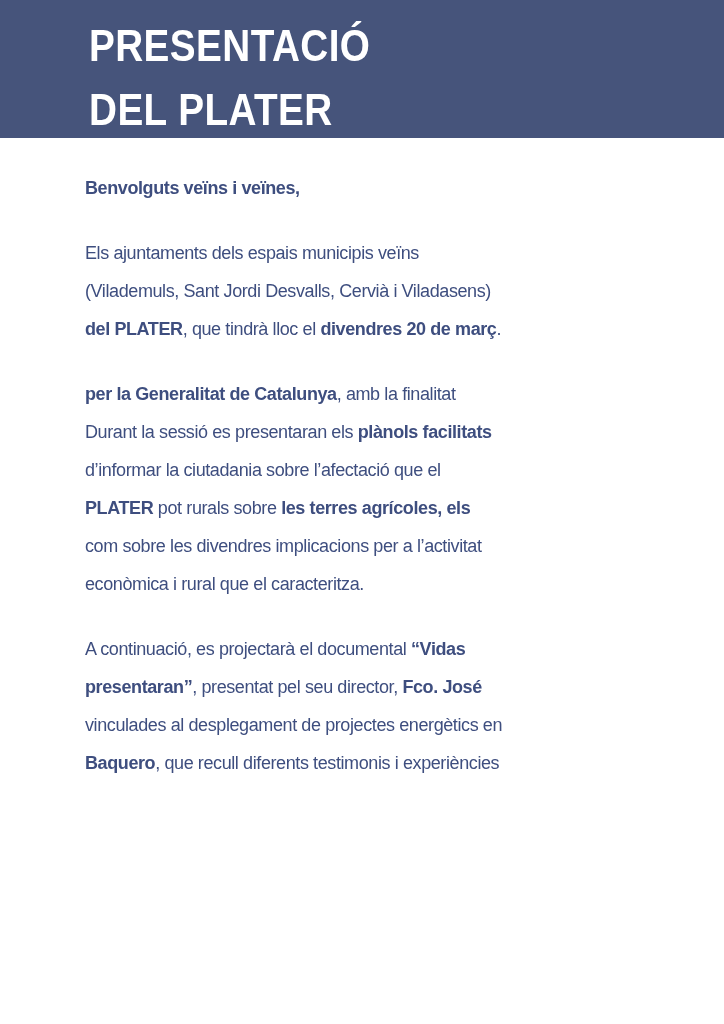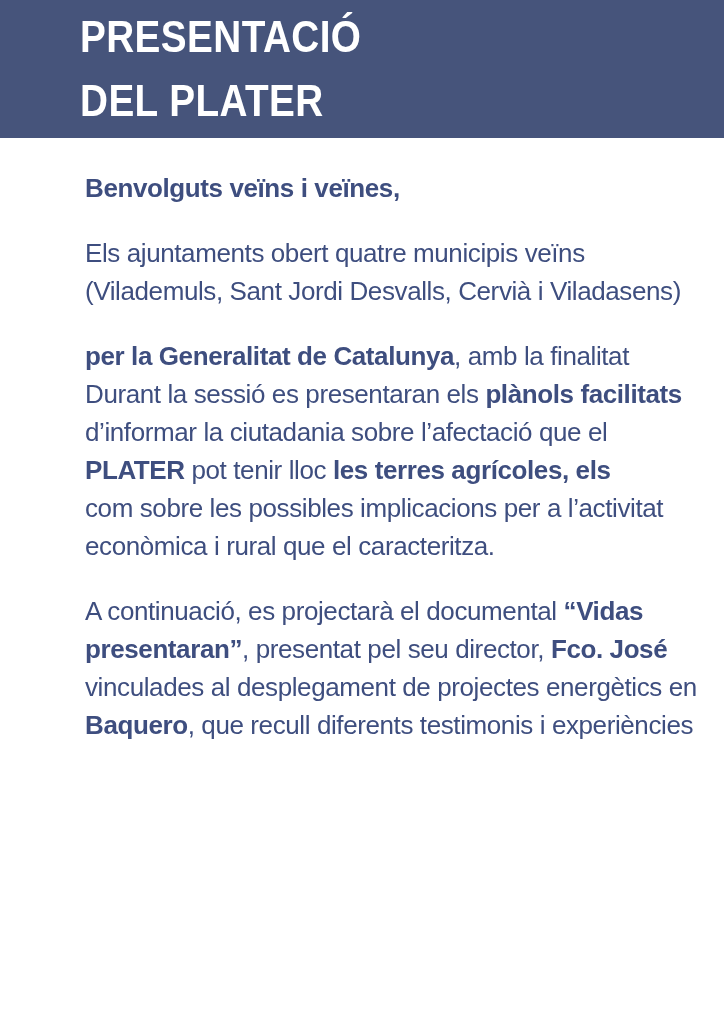--- a/index.html
+++ b/index.html
@@ -17,21 +17,21 @@
   }
   
   .header-banner {
     box-sizing: border-box;
     width: 724px;
     height: 138px;
     background: var(--header-bg, #46547B);
     padding: 5px 0 0 80px;
   }
   .header-title {
-    margin: 0;
+    margin: 9px;
     padding: 0;
   }
   .title-line {
     display: block;
     color: var(--title-text, #ffffff);
     font-size: 45px;
     line-height: 64px;
     font-weight: bold;
     letter-spacing: 0.5px;
     transform: scaleX(0.86);
@@ -39,21 +39,21 @@
     white-space: pre;
   }
   
   .document-body {
     box-sizing: border-box;
     padding: 31px 30px 0 85px;
     color: var(--body-text, #3E4E7F);
   }
   .para {
     margin: 0 0 27px 0;
-    font-size: 26px;
+    font-size: 18px;
     line-height: 38px;
     letter-spacing: -0.4px;
   }
   .line {
     display: block;
     white-space: pre;
   }
   .seg.bold {
     font-weight: bold;
   }
@@ -69,29 +69,30 @@
       <span class="title-line">DEL PLATER</span>
     </h1>
   </div>
 
   <div class="document-body">
 
   <p class="para">
         <span class="line"><span class="seg bold">Benvolguts veïns i veïnes,</span></span>
       </p>
       <p class="para">
-        <span class="line"><span class="seg">Els ajuntaments obert quatre municipis veïns</span></span>
+        <span class="line"><span class="seg">Els ajuntaments dels espais municipis veïns</span></span>
         <span class="line"><span class="seg">(Vilademuls, Sant Jordi Desvalls, Cervià i Viladasens)</span></span>
+        <span class="line"><span class="seg bold">del PLATER</span><span class="seg">, que tindrà lloc el </span><span class="seg bold">divendres 20 de març</span><span class="seg">.</span></span>
       </p>
       <p class="para">
         <span class="line"><span class="seg bold">per la Generalitat de Catalunya</span><span class="seg">, amb la finalitat</span></span>
         <span class="line"><span class="seg">Durant la sessió es presentaran els </span><span class="seg bold">plànols facilitats</span></span>
         <span class="line"><span class="seg">d’informar la ciutadania sobre l’afectació que el</span></span>
-        <span class="line"><span class="seg bold">PLATER</span><span class="seg"> pot tenir lloc </span><span class="seg bold">les terres agrícoles, els</span></span>
-        <span class="line"><span class="seg">com sobre les possibles implicacions per a l’activitat</span></span>
+        <span class="line"><span class="seg bold">PLATER</span><span class="seg"> pot rurals sobre </span><span class="seg bold">les terres agrícoles, els</span></span>
+        <span class="line"><span class="seg">com sobre les divendres implicacions per a l’activitat</span></span>
         <span class="line"><span class="seg">econòmica i rural que el caracteritza.</span></span>
       </p>
       <p class="para">
         <span class="line"><span class="seg">A continuació, es projectarà el documental </span><span class="seg bold">“Vidas</span></span>
         <span class="line"><span class="seg bold">presentaran”</span><span class="seg">, presentat pel seu director, </span><span class="seg bold">Fco. José</span></span>
         <span class="line"><span class="seg">vinculades al desplegament de projectes energètics en</span></span>
         <span class="line"><span class="seg bold">Baquero</span><span class="seg">, que recull diferents testimonis i experiències</span></span>
       </p>
     </div>
 

